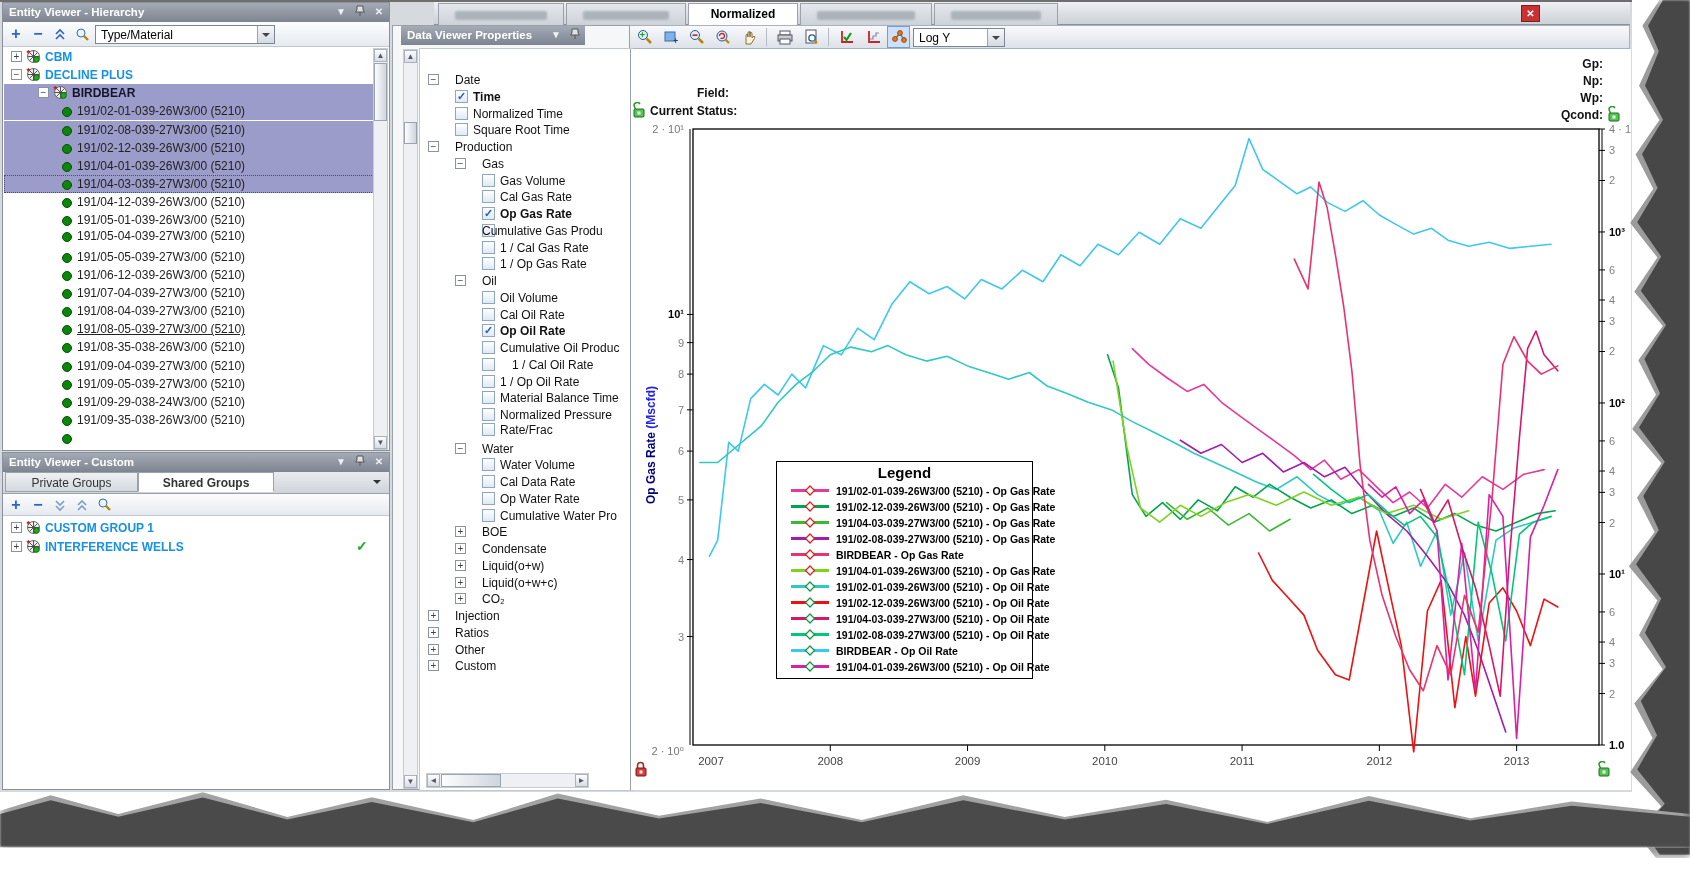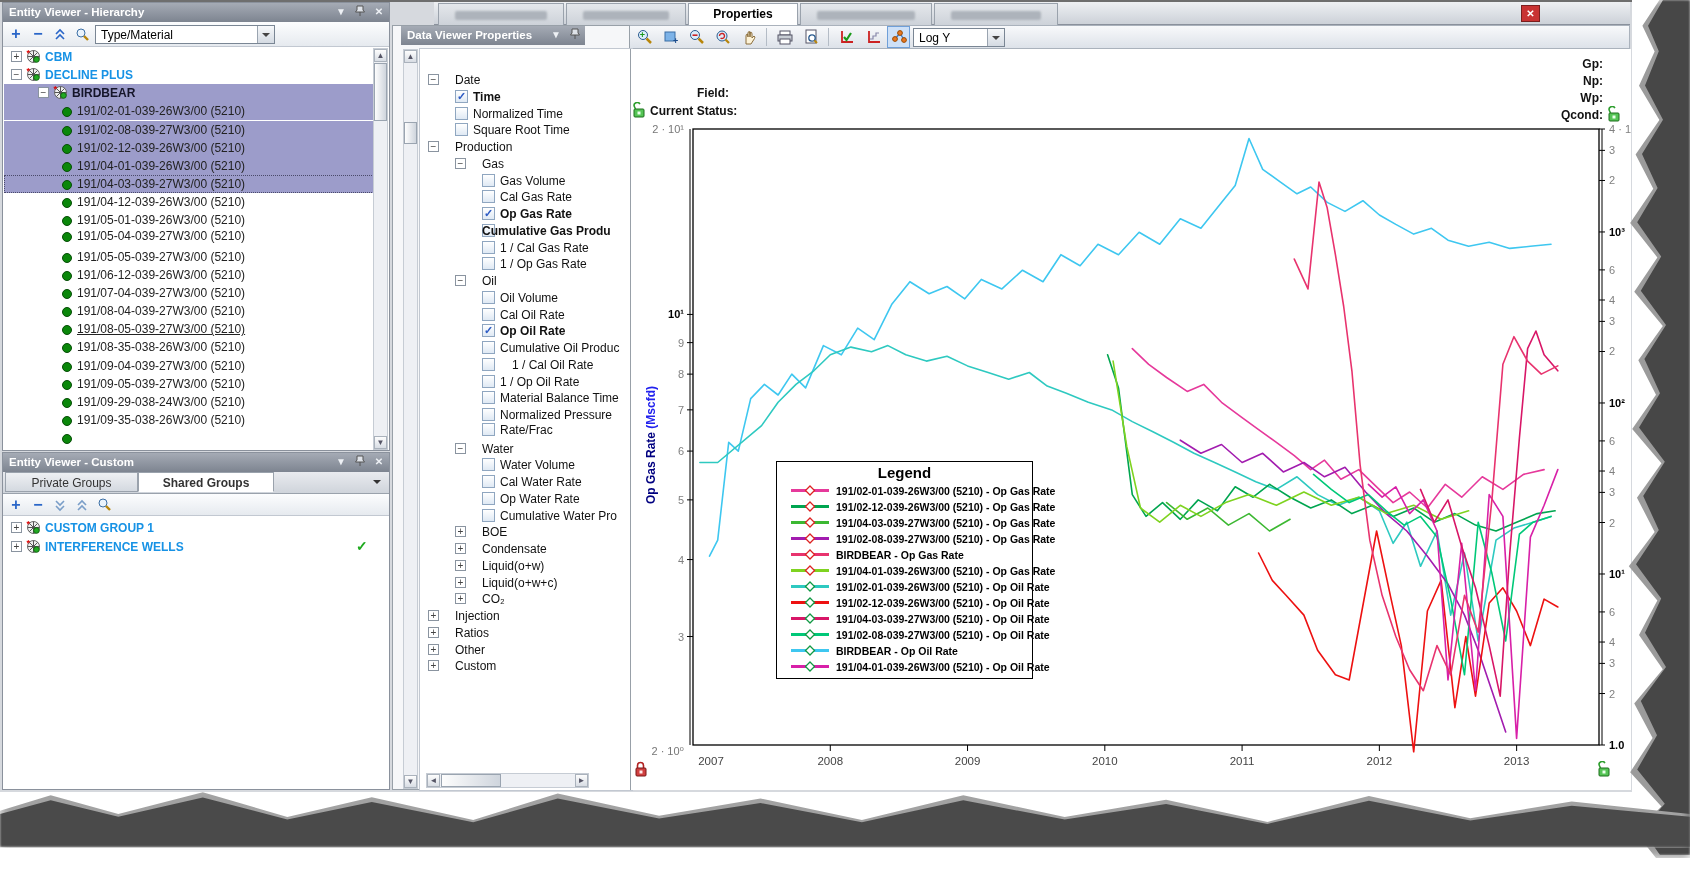--- a/index.html
+++ b/index.html
@@ -85,21 +85,21 @@
   <div id="app-bg"></div>
   <div id="top-edge"></div>
 
   <div id="tabstrip">
     <div class="tab" style="left:4px;width:126px;">
         <div class="tab-blob"></div>
       </div>
     <div class="tab" style="left:132px;width:120px;">
         <div class="tab-blob"></div>
       </div>
-    <div class="tab act" style="left:254px;width:110px;">Properties</div>
+    <div class="tab act" style="left:254px;width:110px;">Normalized</div>
     <div class="tab" style="left:366px;width:132px;">
         <div class="tab-blob"></div>
       </div>
     <div class="tab" style="left:500px;width:124px;">
         <div class="tab-blob"></div>
       </div>
   </div>
   <div id="close-x">✕</div>
 
   <div id="chart-toolbar">
@@ -501,21 +501,21 @@
         <div class="dv-row" style="top: 117.25px;">
           <div class="cb" style="left: 56px;"></div>
           <div class="dv-lbl" style="left: 74px;">Cal Gas Rate</div>
         </div>
         <div class="dv-row" style="top: 134px;">
           <div class="cb on" style="left: 56px;">✓</div>
           <div class="dv-lbl b" style="left: 74px;">Op Gas Rate</div>
         </div>
         <div class="dv-row" style="top: 150.75px;">
           <div class="cb" style="left: 56px;"></div>
-          <div class="dv-lbl" style="left: 56px; font-weight: bold;">Cumulative Gas Produ</div>
+          <div class="dv-lbl" style="left: 56px;">Cumulative Gas Produ</div>
         </div>
         <div class="dv-row" style="top: 167.5px;">
           <div class="cb" style="left: 56px;"></div>
           <div class="dv-lbl" style="left: 74px;">1 / Cal Gas Rate</div>
         </div>
         <div class="dv-row" style="top: 184.25px;">
           <div class="cb" style="left: 56px;"></div>
           <div class="dv-lbl" style="left: 74px;">1 / Op Gas Rate</div>
         </div>
         <div class="dv-row" style="top: 201px;">
@@ -561,21 +561,21 @@
         <div class="dv-row" style="top: 368.5px;">
           <div class="xb" style="left: 29px; top: 2px;">−</div>
           <div class="dv-lbl" style="left: 56px;">Water</div>
         </div>
         <div class="dv-row" style="top: 385.25px;">
           <div class="cb" style="left: 56px;"></div>
           <div class="dv-lbl" style="left: 74px;">Water Volume</div>
         </div>
         <div class="dv-row" style="top: 402px;">
           <div class="cb" style="left: 56px;"></div>
-          <div class="dv-lbl" style="left: 74px;">Cal Water Rate</div>
+          <div class="dv-lbl" style="left: 74px;">Cal Data Rate</div>
         </div>
         <div class="dv-row" style="top: 418.75px;">
           <div class="cb" style="left: 56px;"></div>
           <div class="dv-lbl" style="left: 74px;">Op Water Rate</div>
         </div>
         <div class="dv-row" style="top: 435.5px;">
           <div class="cb" style="left: 56px;"></div>
           <div class="dv-lbl" style="left: 74px;">Cumulative Water Pro</div>
         </div>
         <div class="dv-row" style="top: 452.25px;">

